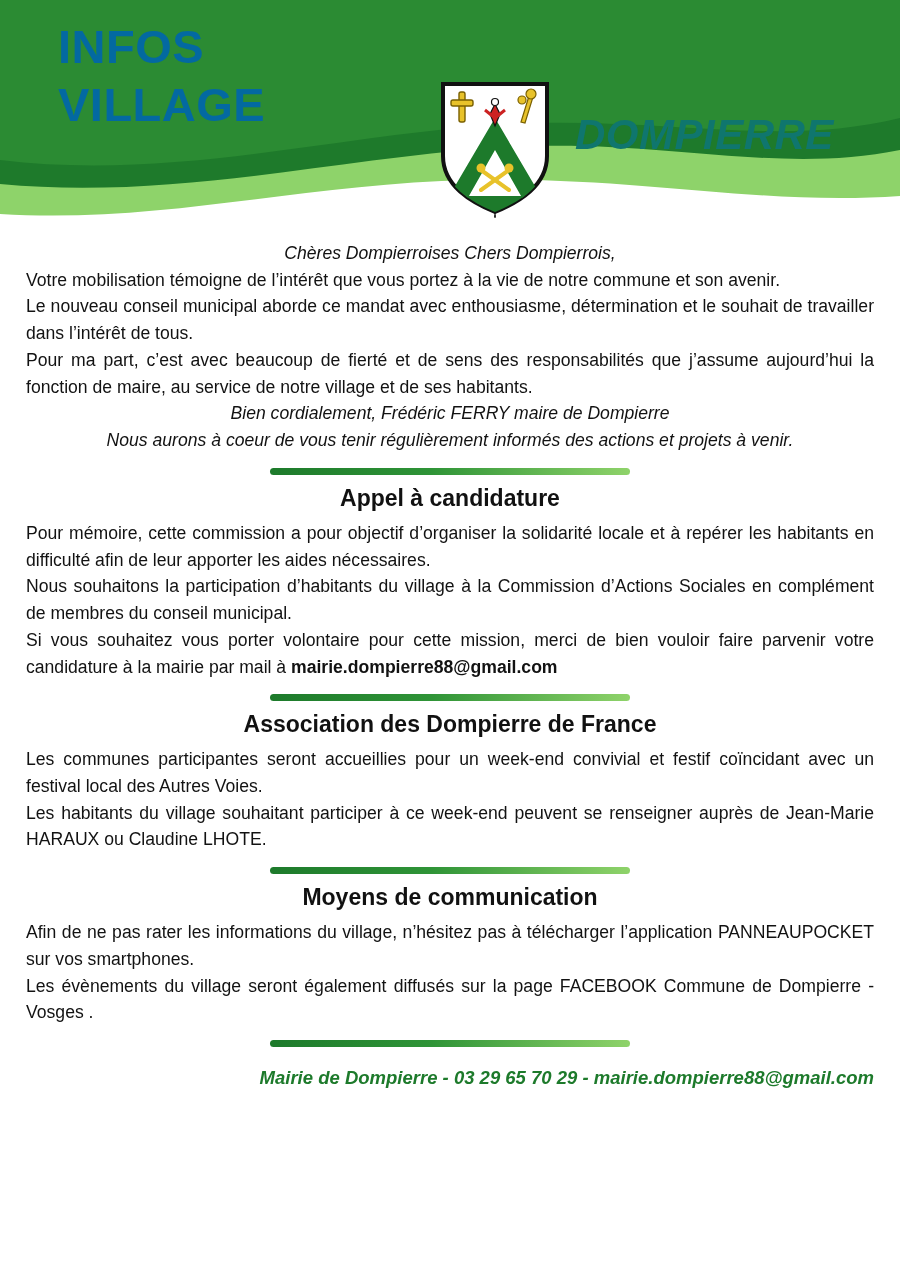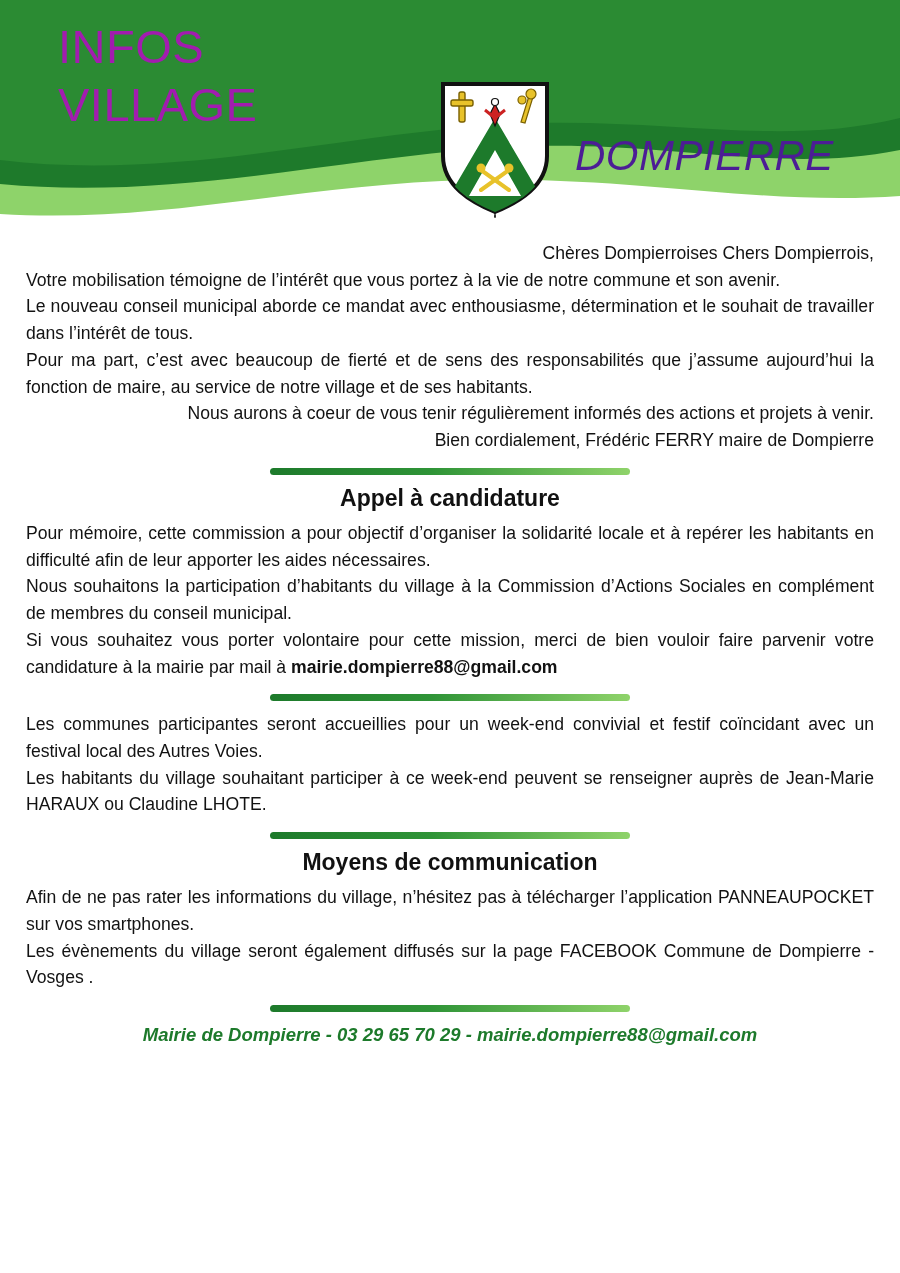--- a/index.html
+++ b/index.html
@@ -24,38 +24,38 @@
   }
   .header svg.header-bg {
     position: absolute;
     top: 0;
     left: 0;
   }
   .header-title {
     position: absolute;
     top: 18px;
     left: 58px;
-    color: #a21caf;
+    color: #0369a1;
     font-size: 47px;
-    font-weight: normal;
+    font-weight: bold;
     line-height: 1.24;
     letter-spacing: 0.5px;
     z-index: 4;
   }
   .header-title .line2 {
     display: block;
   }
   .village-name {
     position: absolute;
     left: 575px;
-    top: 132px;
+    top: 111px;
     font-size: 42px;
     font-style: italic;
-    font-weight: normal;
-    color: #4c1d95;
+    font-weight: bold;
+    color: #0f766e;
     letter-spacing: 0.5px;
     z-index: 4;
   }
   .crest {
     position: absolute;
     left: 437px;
     top: 78px;
     width: 116px;
     height: 140px;
     z-index: 4;
@@ -68,21 +68,22 @@
   }
   p.para {
     margin: 0;
     font-size: 17.6px;
     line-height: 1.52;
     text-align: justify;
     text-justify: inter-word;
     color: #121212;
   }
   p.para.last-line {
-    text-align: right;
+    text-align: center;
+    font-style: italic;
   }
 
   
   .divider {
     width: 360px;
     height: 7px;
     margin: 14px auto 10px auto;
     border-radius: 4px;
     background: linear-gradient(to right, #1d7a2b 0%, #2f9437 45%, #8fd36a 100%);
   }
@@ -90,26 +91,26 @@
   .section-title {
     text-align: center;
     font-size: 23px;
     font-weight: bold;
     color: #111111;
     margin: 0 0 8px 0;
   }
 
   
   .footer {
-    text-align: center;
+    text-align: right;
     font-size: 18.5px;
     font-weight: bold;
     font-style: italic;
     color: #1d7a2b;
-    margin-top: 12px;
+    margin-top: 20px;
   }
   .bold-inline { font-weight: bold; }
 </style>
 </head>
 <body>
 
 <div class="header">
 
   <svg class="header-bg" width="900" height="228" viewBox="0 0 900 228" xmlns="http://www.w3.org/2000/svg">
 
@@ -172,31 +173,32 @@
   <div class="village-name">DOMPIERRE</div>
 </div>
 
 <div class="content">
 
   <div>
     <p class="para last-line">Chères Dompierroises Chers Dompierrois,</p>
     <p class="para">Votre mobilisation témoigne de l’intérêt que vous portez à la vie de notre commune et son avenir.</p>
     <p class="para">Le nouveau conseil municipal aborde ce mandat avec enthousiasme, détermination et le souhait de travailler dans l’intérêt de tous.</p>
     <p class="para">Pour ma part, c’est avec beaucoup de fierté et de sens des responsabilités que j’assume aujourd’hui la fonction de maire, au service de notre village et de ses habitants.</p>
+    <p class="para last-line">Bien cordialement, Frédéric FERRY maire de Dompierre</p>
     <p class="para last-line">Nous aurons à coeur de vous tenir régulièrement informés des actions et projets à venir.</p>
-    <p class="para last-line">Bien cordialement, Frédéric FERRY maire de Dompierre</p>
   </div>
 
   <div class="divider"></div>
   <h2 class="section-title">Appel à candidature</h2>
   <p class="para">Pour mémoire, cette commission a pour objectif d’organiser la solidarité locale et à repérer les habitants en difficulté afin de leur apporter les aides nécessaires.</p>
   <p class="para">Nous souhaitons la participation d’habitants du village à la Commission d’Actions Sociales en complément de membres du conseil municipal.</p>
   <p class="para"><span>Si vous souhaitez vous porter volontaire pour cette mission, merci de bien vouloir faire parvenir votre candidature à la mairie par mail à </span><span class="bold-inline">mairie.dompierre88@gmail.com</span></p>
 
   <div class="divider"></div>
+  <h2 class="section-title">Association des Dompierre de France</h2>
   <p class="para">Les communes participantes seront accueillies pour un week-end convivial et festif coïncidant avec un festival local des Autres Voies.</p>
   <p class="para">Les habitants du village souhaitant participer à ce week-end peuvent se renseigner auprès de Jean-Marie HARAUX ou Claudine LHOTE.</p>
 
   <div class="divider"></div>
   <h2 class="section-title">Moyens de communication</h2>
   <p class="para">Afin de ne pas rater les informations du village, n’hésitez pas à télécharger l’application PANNEAUPOCKET sur vos smartphones.</p>
   <p class="para">Les évènements du village seront également diffusés sur la page FACEBOOK Commune de Dompierre - Vosges .</p>
 
   <div class="divider"></div>
   <div class="footer">Mairie de Dompierre - 03 29 65 70 29 - mairie.dompierre88@gmail.com</div>

